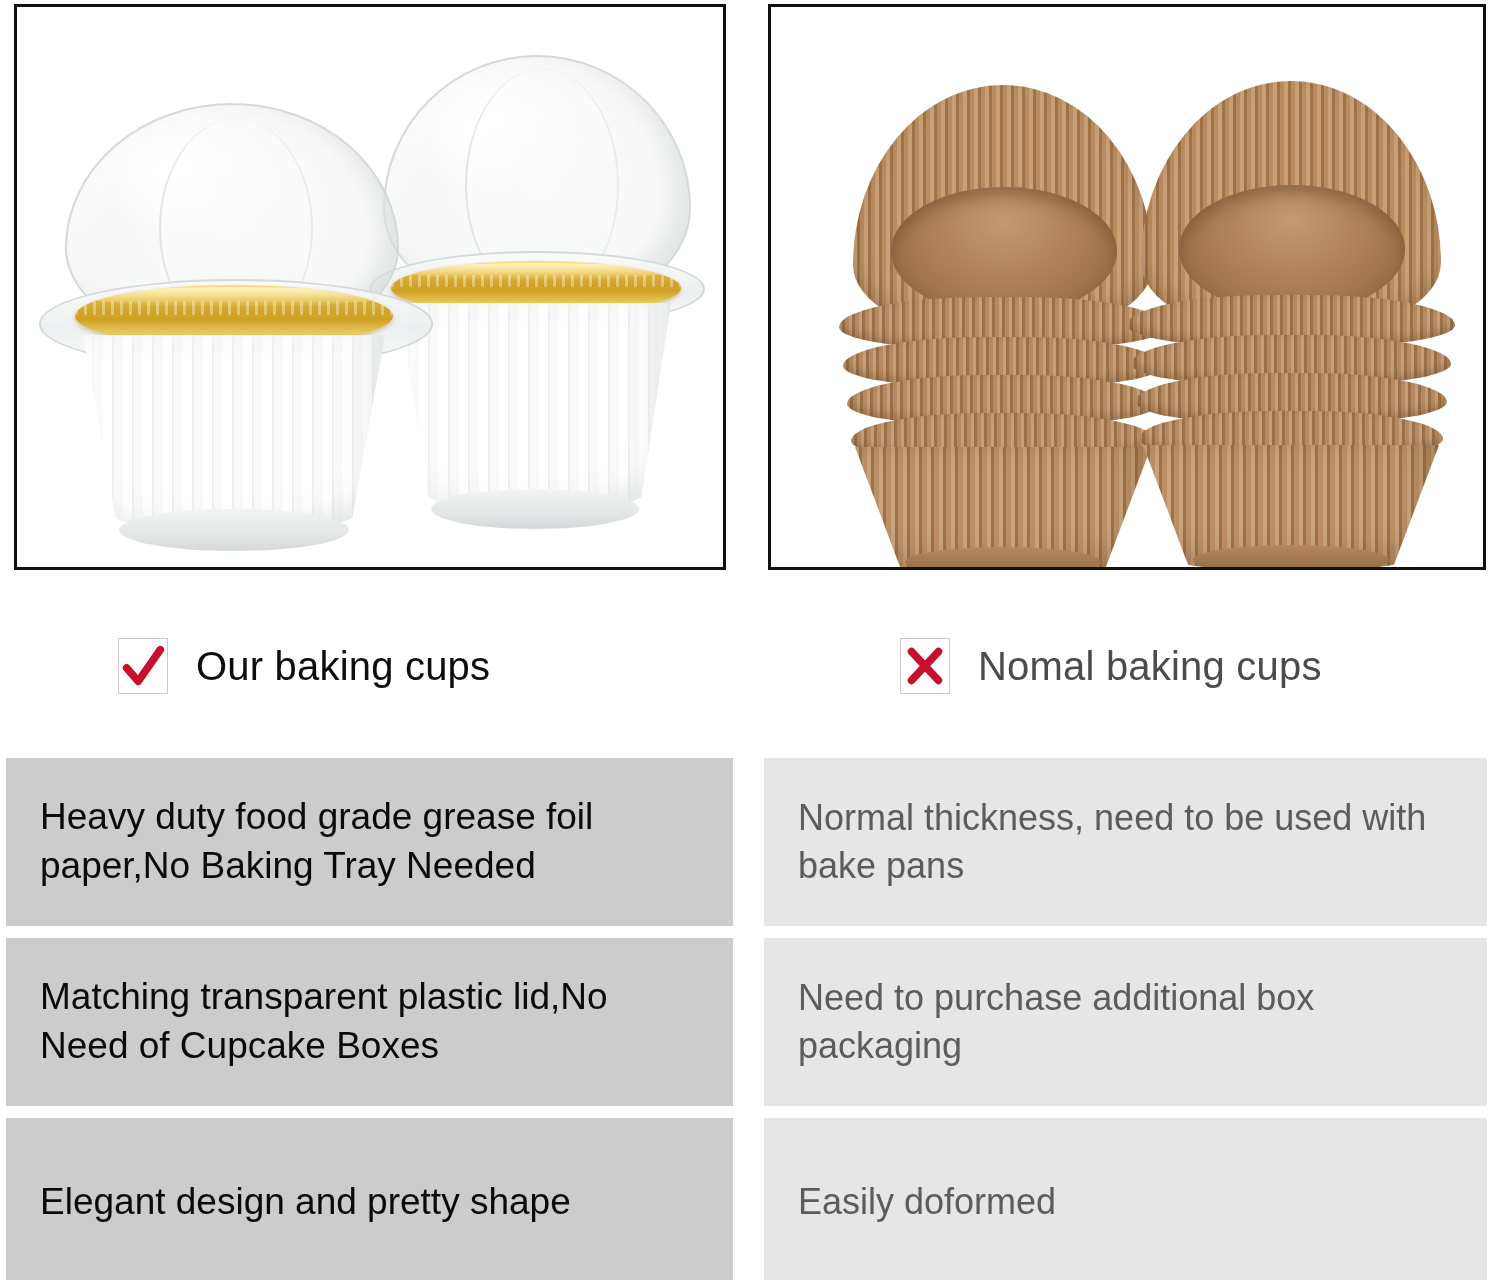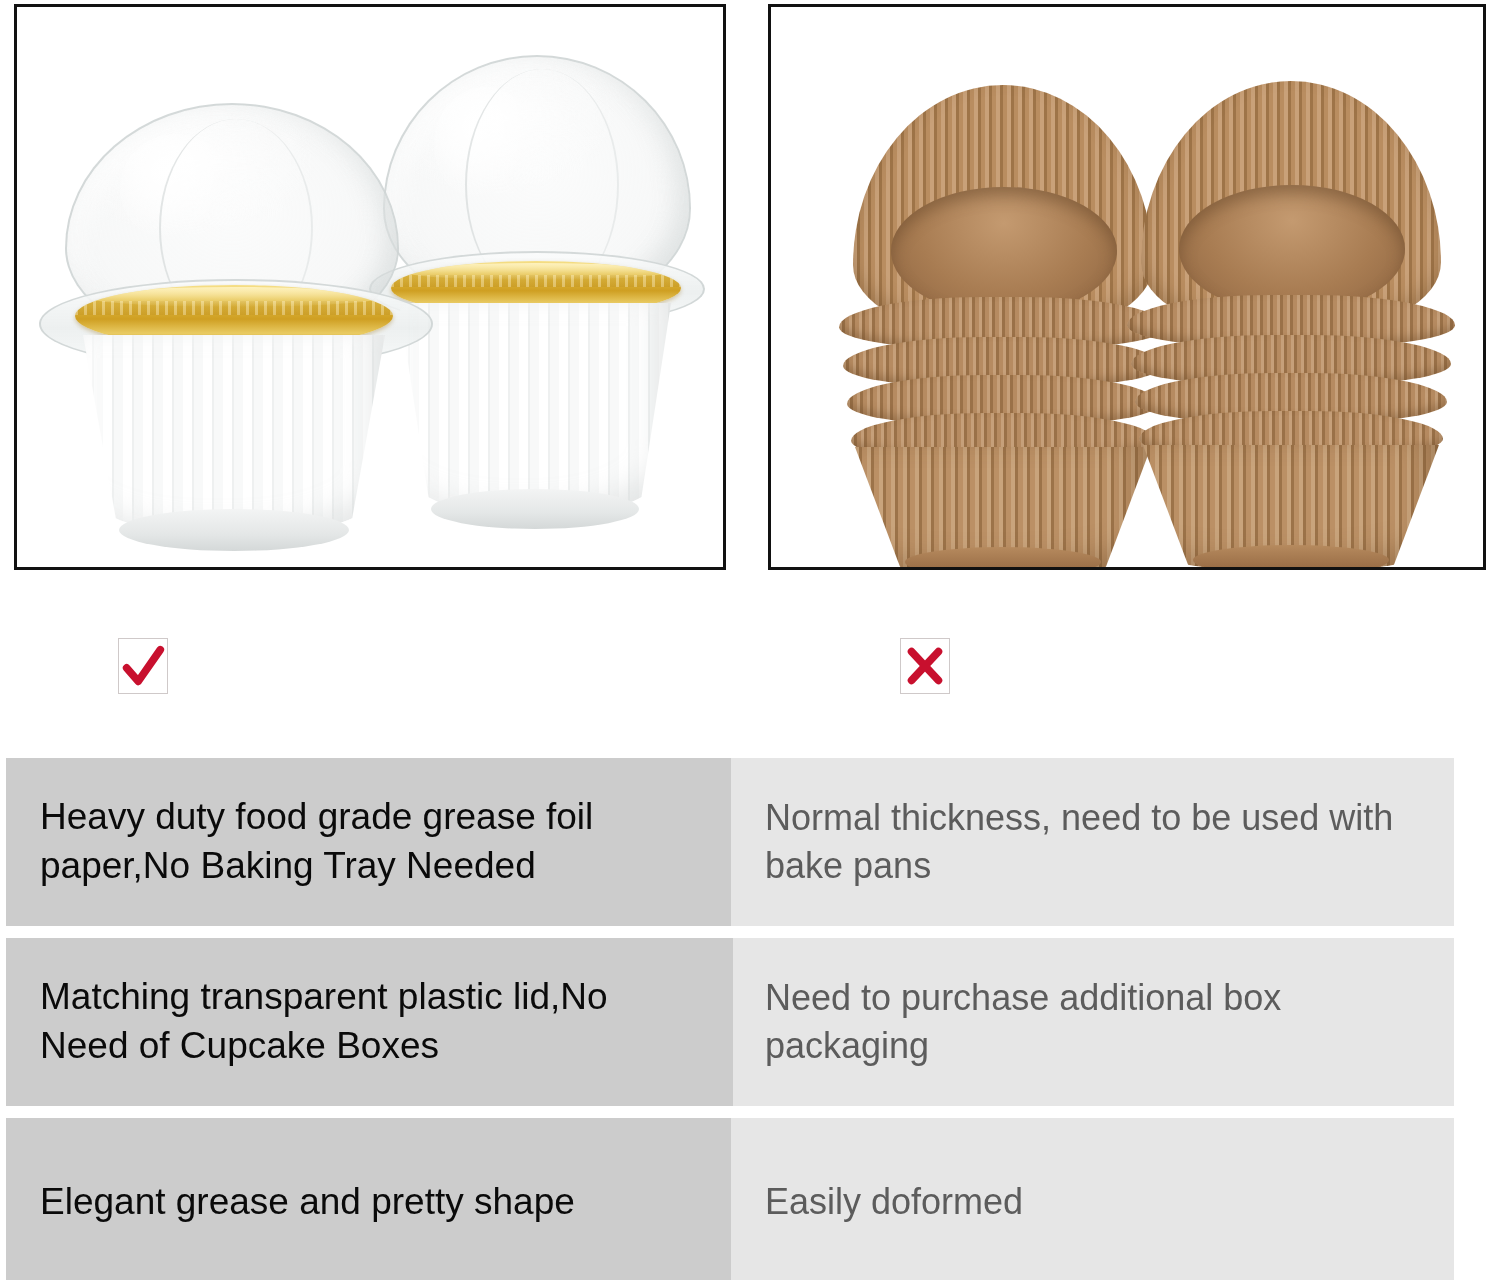--- a/index.html
+++ b/index.html
@@ -246,21 +246,21 @@
     align-items: center;
     padding: 14px 34px;
   }
   .fcell.ours {
     left: 6px;
     width: 727px;
     background: #cccccc;
     color: #0a0a0a;
   }
   .fcell.theirs {
-    left: 731px;
+    left: 764px;
     width: 723px;
     background: #e6e6e6;
     color: #5c5c5c;
   }
   .ftext {
     font-size: 37px;
     line-height: 1.32;
   }
   .fcell.theirs .ftext { font-size: 36px; }
 </style>
@@ -323,29 +323,31 @@
 </div>
 
 <div class="vs-row">
 
   <div class="vs-side left">
     <span class="markbox">
       <svg viewBox="0 0 50 56" aria-hidden="true">
         <path d="M8 30 L20 44 L43 11" fill="none" stroke="#c8102e" stroke-width="8" stroke-linecap="round" stroke-linejoin="round"></path>
       </svg>
     </span>
+    <span class="vs-label">Our baking cups</span>
   </div>
 
 
   <div class="vs-side right">
     <span class="markbox">
       <svg viewBox="0 0 50 56" aria-hidden="true">
         <path d="M11 13 L39 43 M39 13 L11 43" fill="none" stroke="#c8102e" stroke-width="8" stroke-linecap="round"></path>
       </svg>
     </span>
+    <span class="vs-label muted">Nomal baking cups</span>
   </div>
 </div>
 
 <div class="features">
 
   <div class="frow">
     <div class="fcell ours">
       <span class="ftext">Heavy duty food grade grease foil paper,No Baking Tray Needed</span>
     </div>
     <div class="fcell theirs">
@@ -357,20 +359,20 @@
     <div class="fcell theirs">
       <span class="ftext">Need to purchase additional box packaging</span>
     </div>
     <div class="fcell ours">
       <span class="ftext">Matching transparent plastic lid,No Need of Cupcake Boxes</span>
     </div>
   </div>
 
   <div class="frow">
     <div class="fcell ours">
-      <span class="ftext">Elegant grease and pretty shape</span>
+      <span class="ftext">Elegant design and pretty shape</span>
     </div>
     <div class="fcell theirs">
       <span class="ftext">Easily doformed</span>
     </div>
   </div>
 
 </div>
 
 </body></html>

